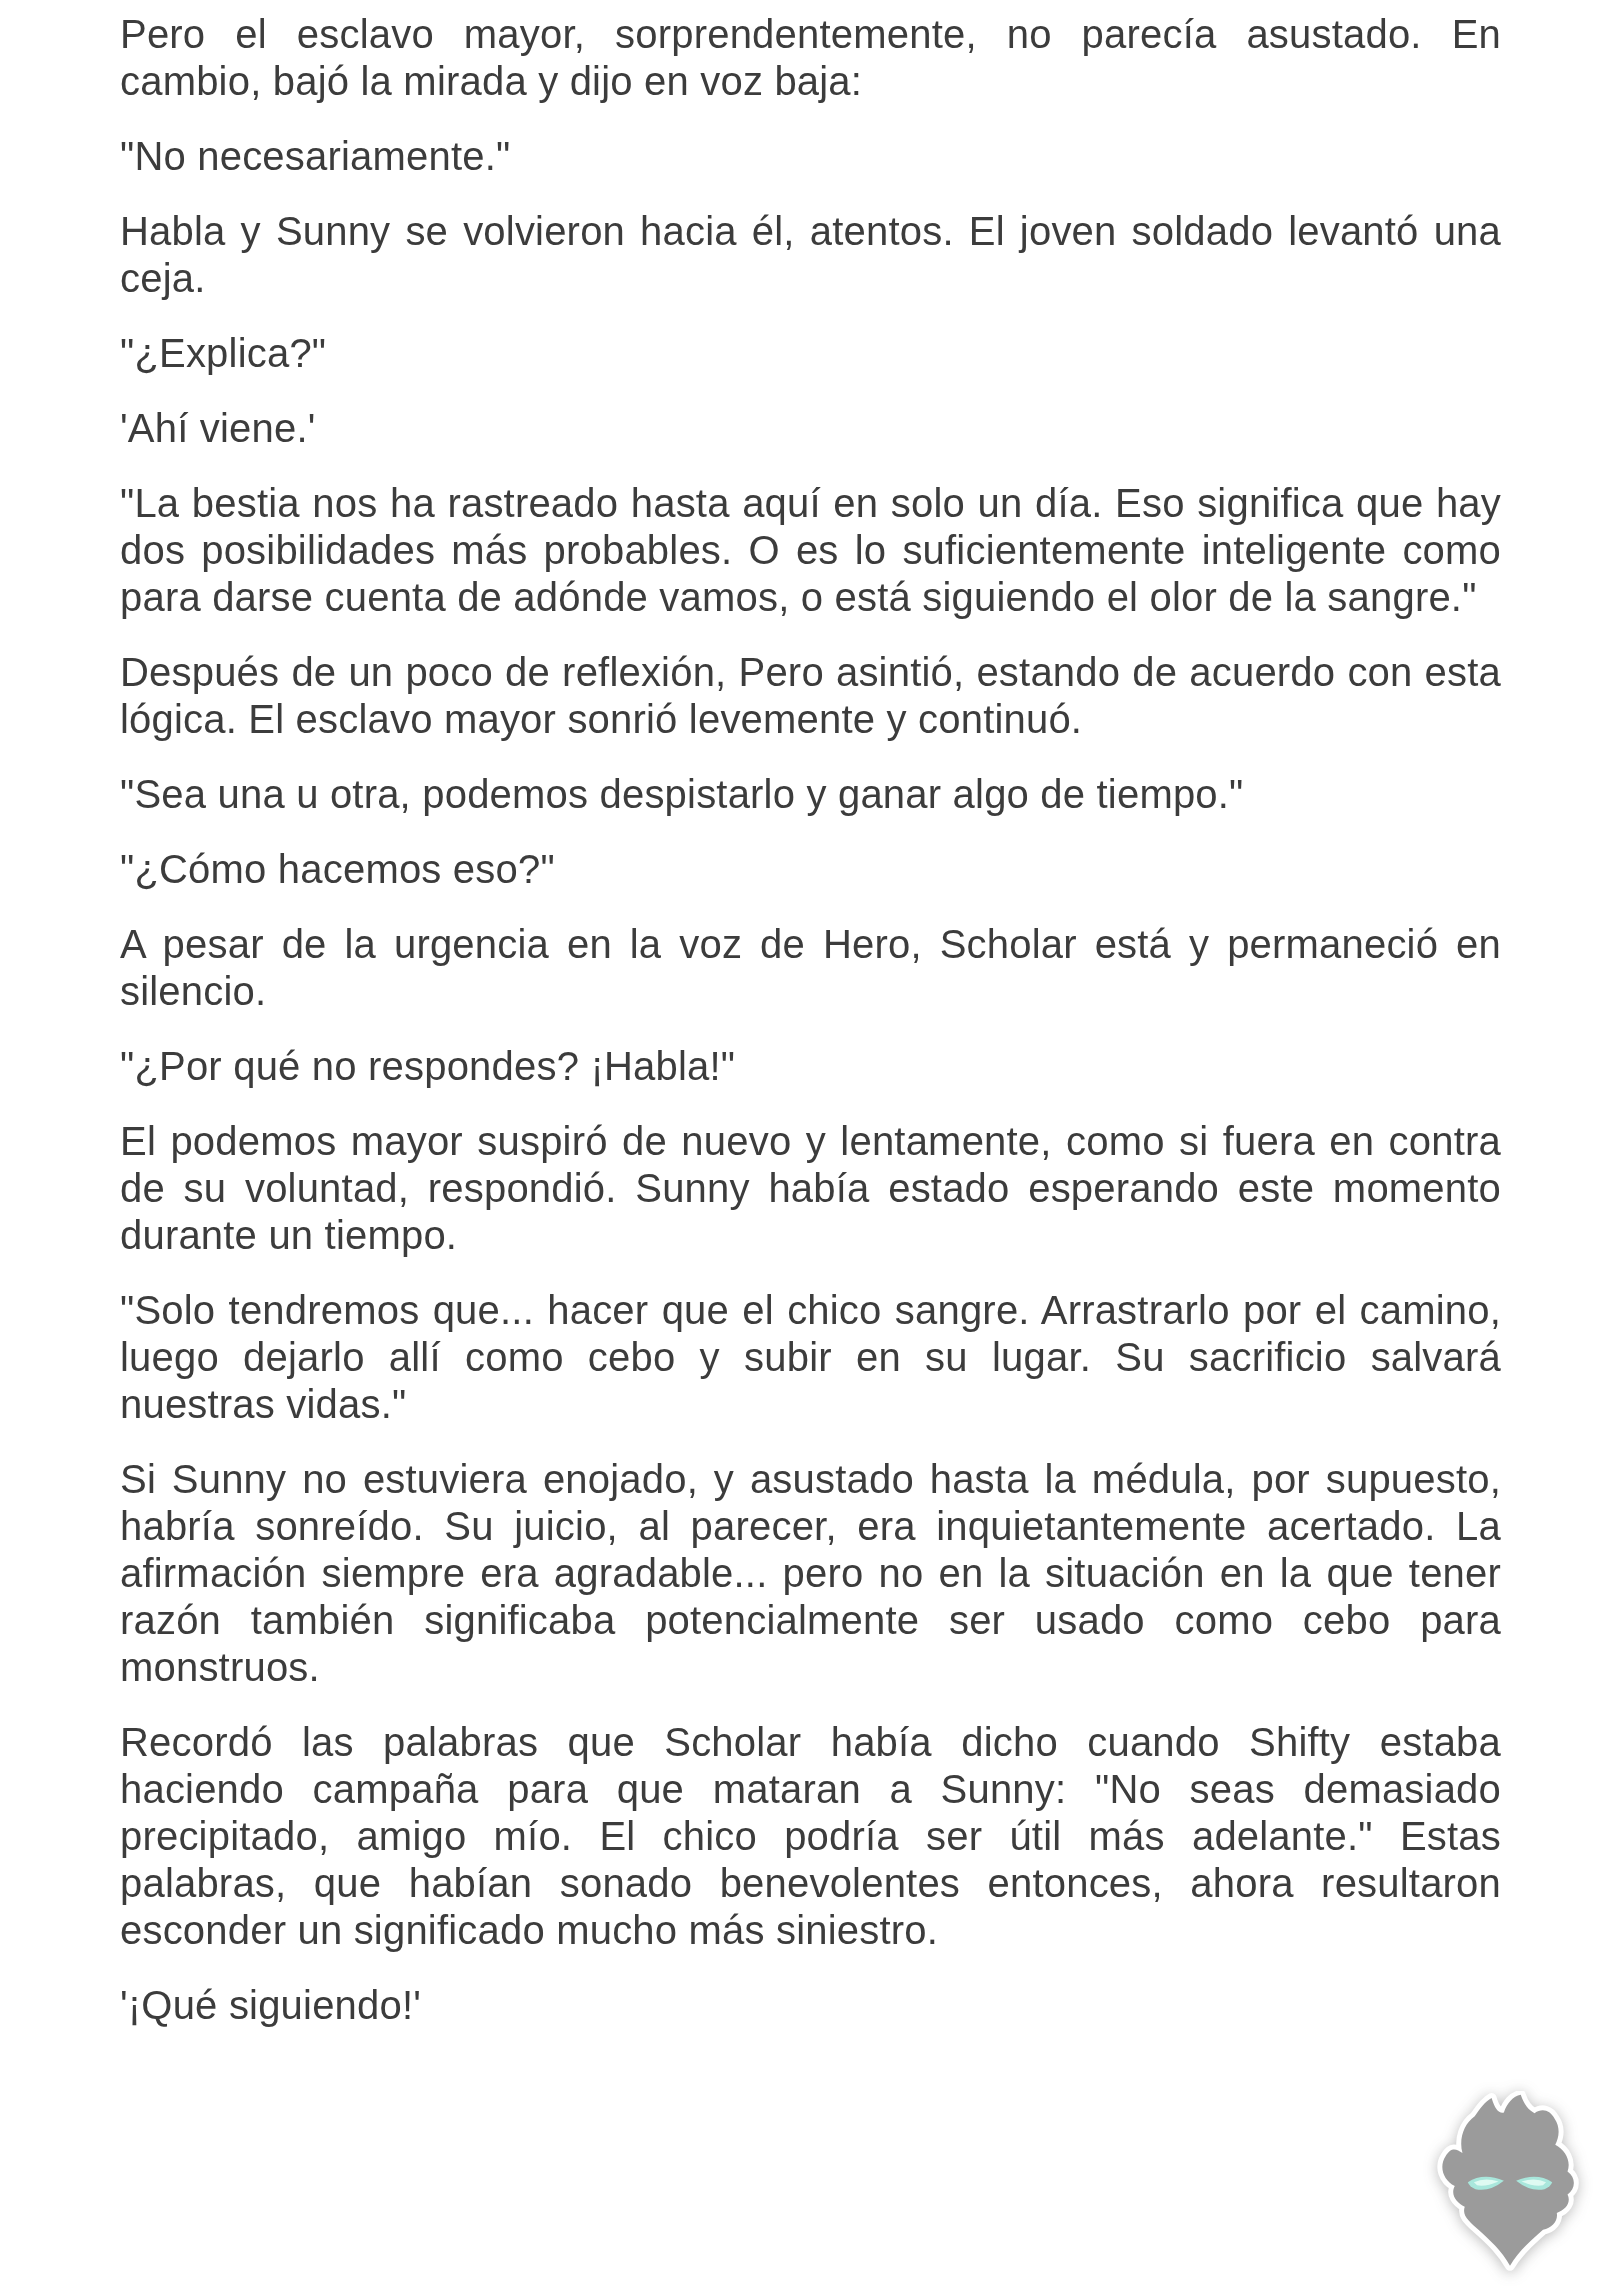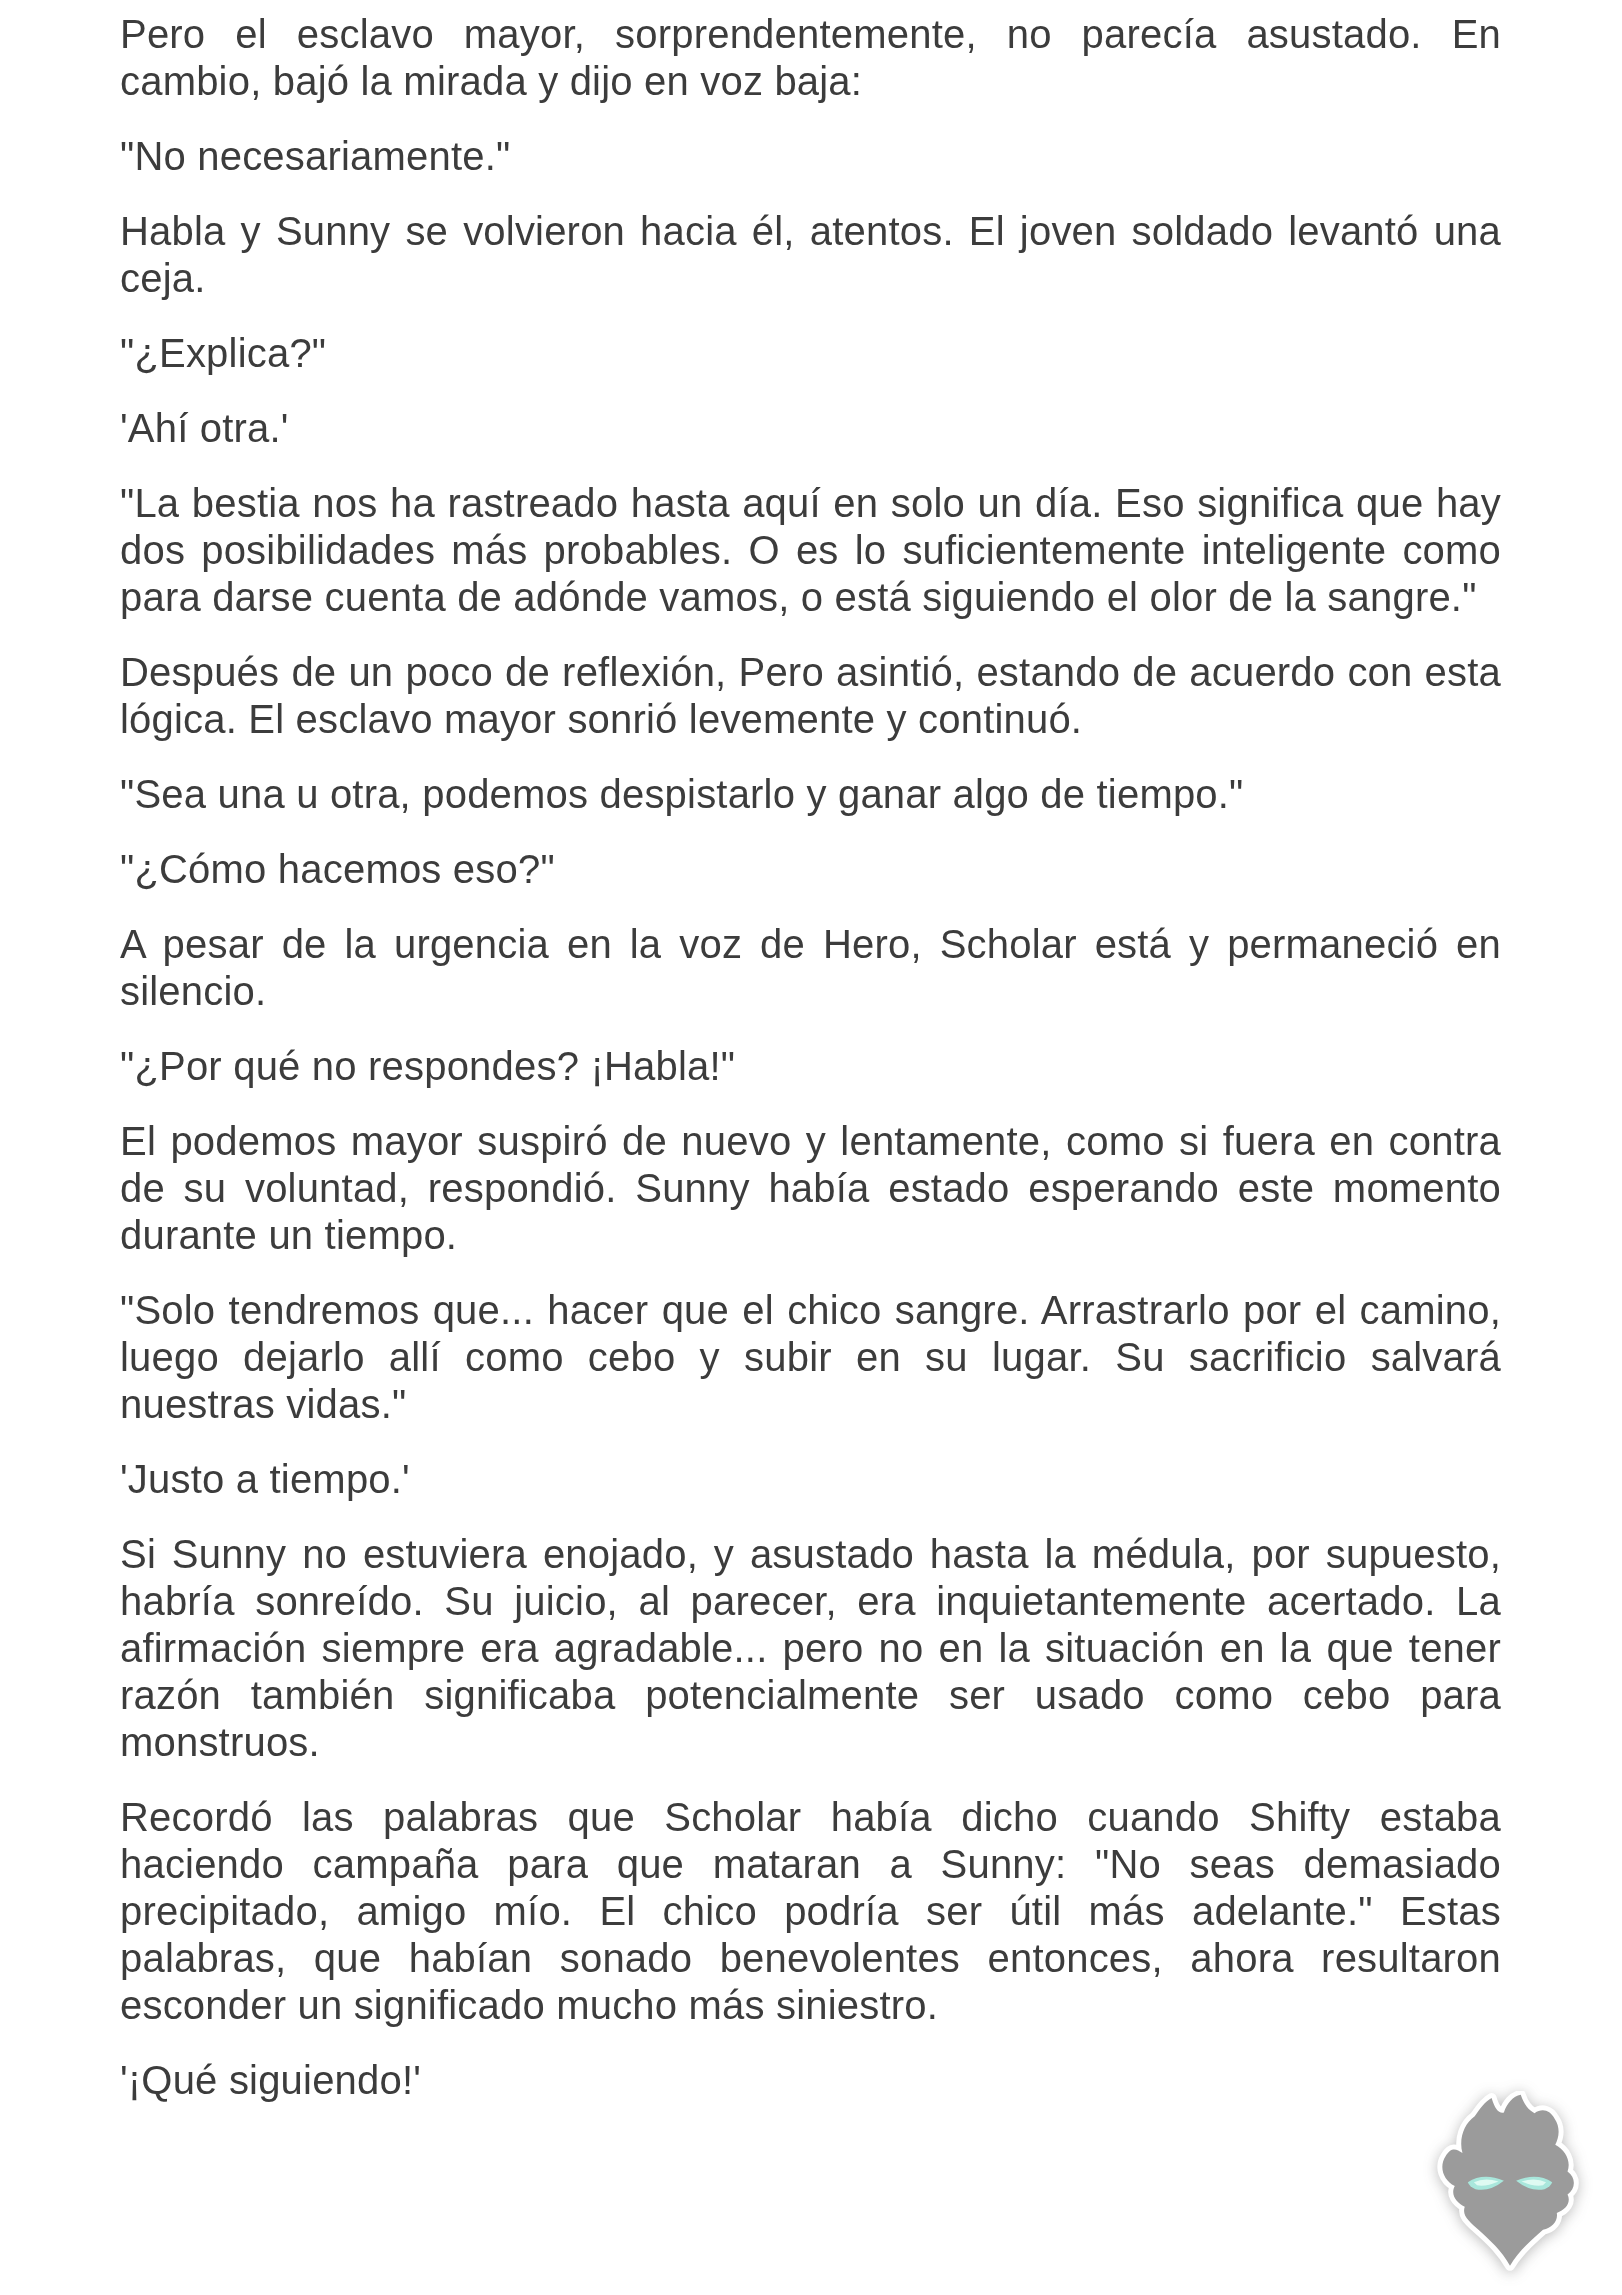--- a/index.html
+++ b/index.html
@@ -45,30 +45,29 @@
 </style>
 </head>
 <body>
 
 <main>
   <article class="content">
     <p>Pero el esclavo mayor, sorprendentemente, no parecía asustado. En cambio, bajó la mirada y dijo en voz baja:</p>
     <p>"No necesariamente."</p>
     <p>Habla y Sunny se volvieron hacia él, atentos. El joven soldado levantó una ceja.</p>
     <p>"¿Explica?"</p>
-    <p>'Ahí otra.'</p>
+    <p>'Ahí viene.'</p>
     <p>"La bestia nos ha rastreado hasta aquí en solo un día. Eso significa que hay dos posibilidades más probables. O es lo suficientemente inteligente como para darse cuenta de adónde vamos, o está siguiendo el olor de la sangre."</p>
     <p>Después de un poco de reflexión, Pero asintió, estando de acuerdo con esta lógica. El esclavo mayor sonrió levemente y continuó.</p>
     <p>"Sea una u otra, podemos despistarlo y ganar algo de tiempo."</p>
     <p>"¿Cómo hacemos eso?"</p>
     <p>A pesar de la urgencia en la voz de Hero, Scholar está y permaneció en silencio.</p>
     <p>"¿Por qué no respondes? ¡Habla!"</p>
     <p>El podemos mayor suspiró de nuevo y lentamente, como si fuera en contra de su voluntad, respondió. Sunny había estado esperando este momento durante un tiempo.</p>
     <p>"Solo tendremos que... hacer que el chico sangre. Arrastrarlo por el camino, luego dejarlo allí como cebo y subir en su lugar. Su sacrificio salvará nuestras vidas."</p>
-    <p>'Justo a tiempo.'</p>
     <p>Si Sunny no estuviera enojado, y asustado hasta la médula, por supuesto, habría sonreído. Su juicio, al parecer, era inquietantemente acertado. La afirmación siempre era agradable... pero no en la situación en la que tener razón también significaba potencialmente ser usado como cebo para monstruos.</p>
     <p>Recordó las palabras que Scholar había dicho cuando Shifty estaba haciendo campaña para que mataran a Sunny: "No seas demasiado precipitado, amigo mío. El chico podría ser útil más adelante." Estas palabras, que habían sonado benevolentes entonces, ahora resultaron esconder un significado mucho más siniestro.</p>
     <p>'¡Qué siguiendo!'</p>
   </article>
 
   <div class="logo">
     <svg viewBox="0 0 206 236" xmlns="http://www.w3.org/2000/svg">
 
       <path stroke="#ffffff" stroke-width="13" stroke-linejoin="round" style="paint-order: stroke;" d="M103 228
                C 92 208 76 194 63 182

